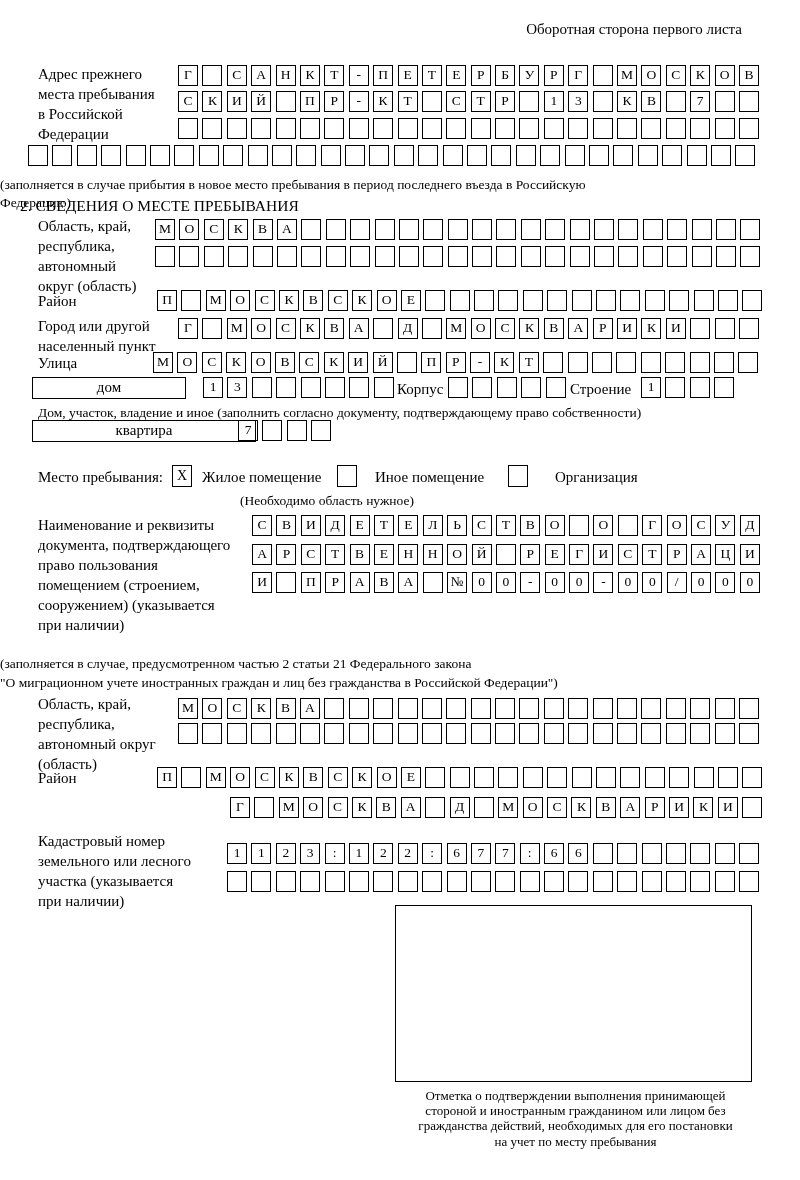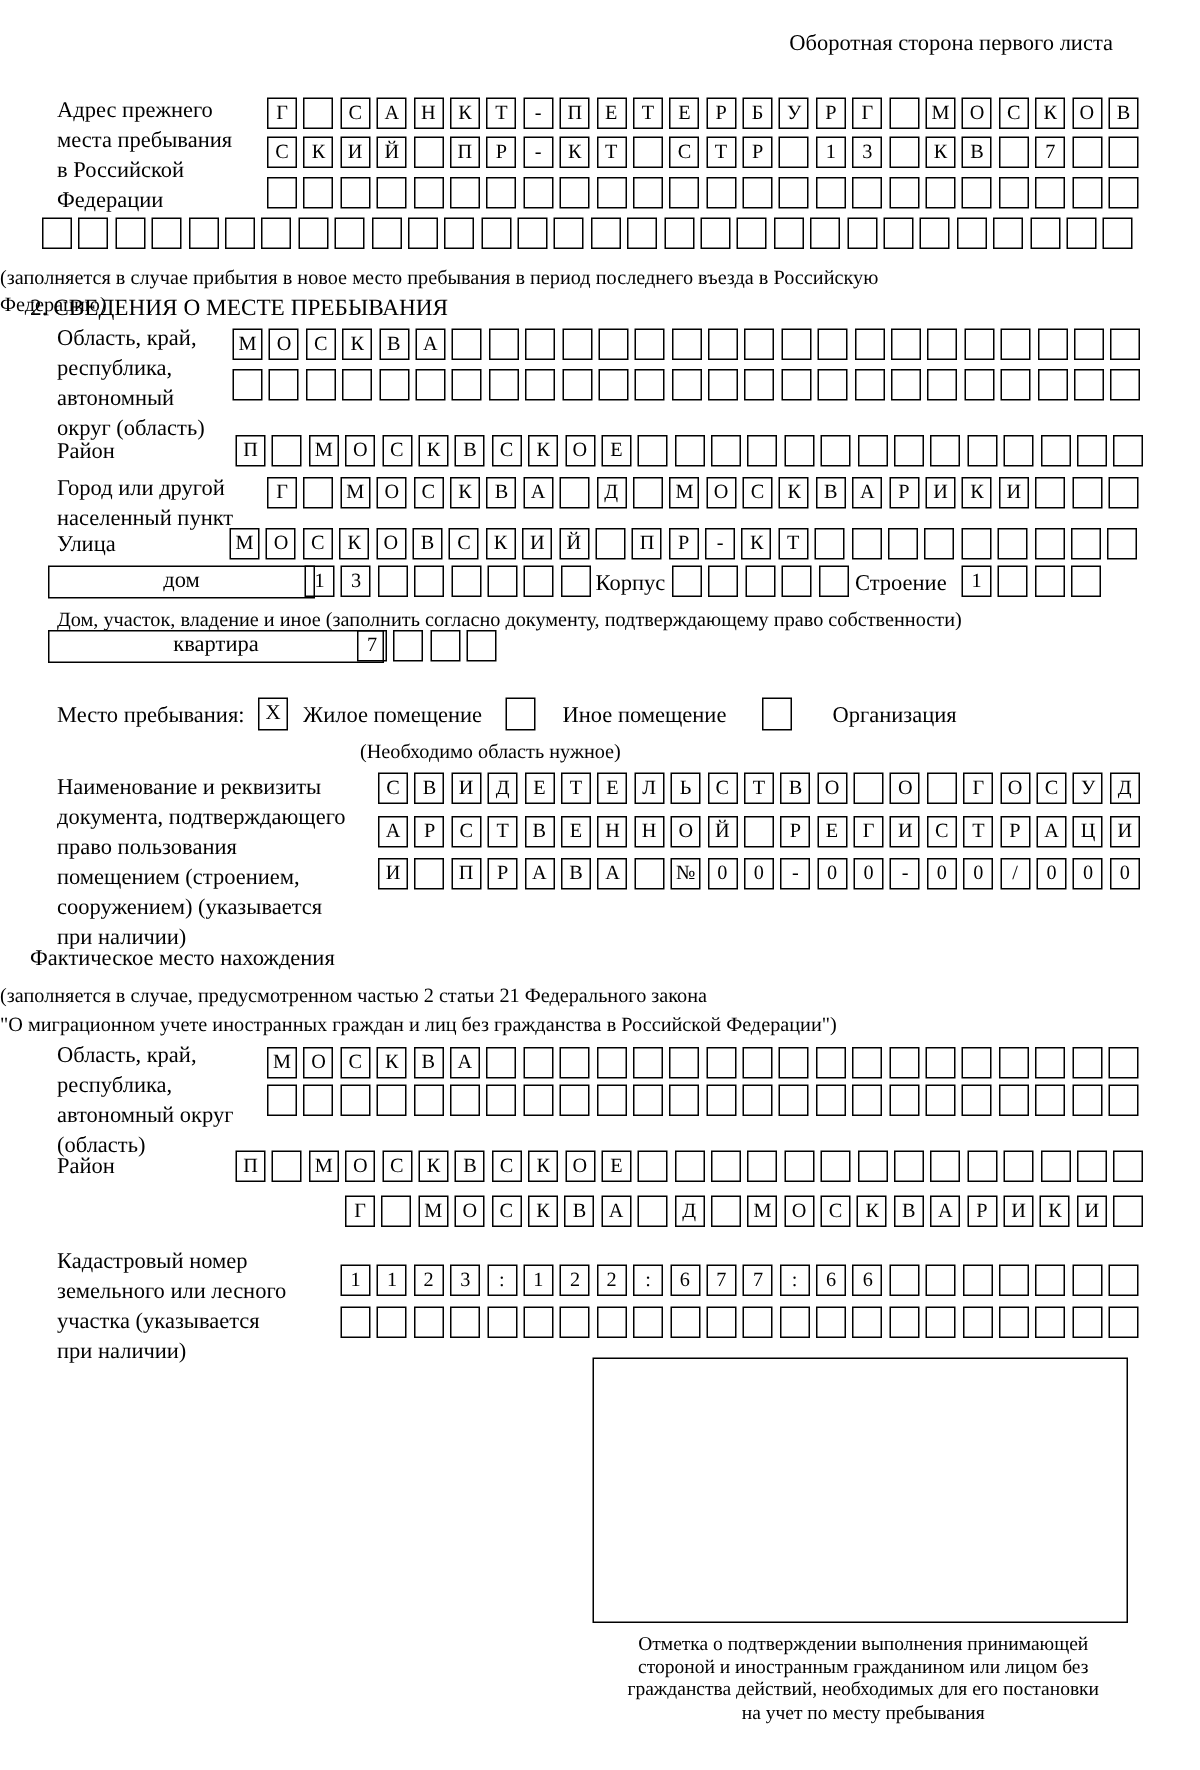--- a/index.html
+++ b/index.html
@@ -282,21 +282,21 @@
       <span class="cell"></span>
       <span class="cell"></span>
       <span class="cell"></span>
       <span class="cell"></span>
       <span class="cell"></span>
       <span class="cell"></span>
       <span class="cell"></span>
       <span class="cell"></span>
     </div>
 
-  <div class="wbox" style="left:32px;top:377px;width:178px;">дом</div>
+  <div class="wbox" style="left:32px;top:377px;width:154px;">дом</div>
   <div class="cells" style="left:203px;top:377px;">
       <span class="cell">1</span>
       <span class="cell">3</span>
       <span class="cell"></span>
       <span class="cell"></span>
       <span class="cell"></span>
       <span class="cell"></span>
       <span class="cell"></span>
       <span class="cell"></span>
     </div>
@@ -403,21 +403,20 @@
       <span class="cell">0</span>
       <span class="cell">-</span>
       <span class="cell">0</span>
       <span class="cell">0</span>
       <span class="cell">/</span>
       <span class="cell">0</span>
       <span class="cell">0</span>
       <span class="cell">0</span>
     </div>
 
-  <div class="cap center bold" style="top:630px;font-size:15px;">Фактическое место нахождения</div>
   <div class="cap center" style="top:654px;line-height:19px;">(заполняется в случае, предусмотренном частью 2 статьи 21 Федерального закона
 "О миграционном учете иностранных граждан и лиц без гражданства в Российской Федерации")</div>
 
   <div class="lbl" style="left:38px;top:694px;">Область, край,
 республика,
 автономный округ
 (область)</div>
   <div class="cells" style="left:178px;top:698px;">
       <span class="cell">М</span>
       <span class="cell">О</span>

